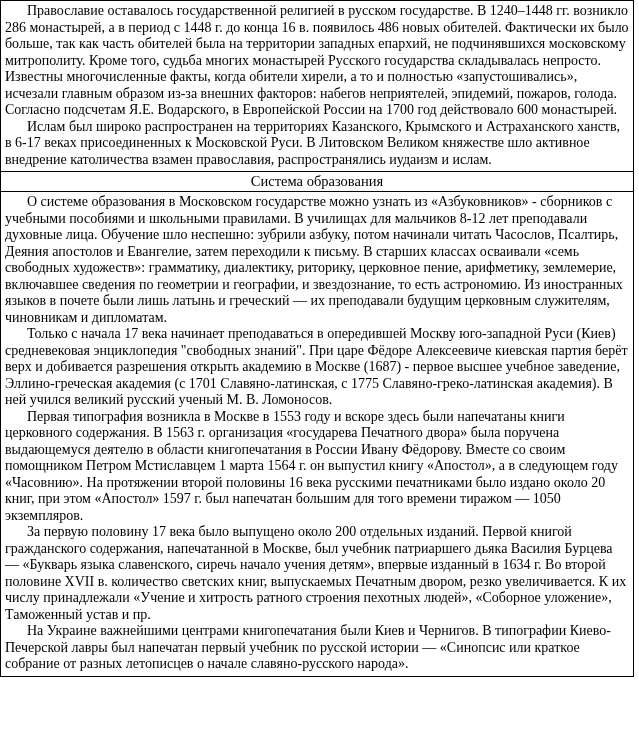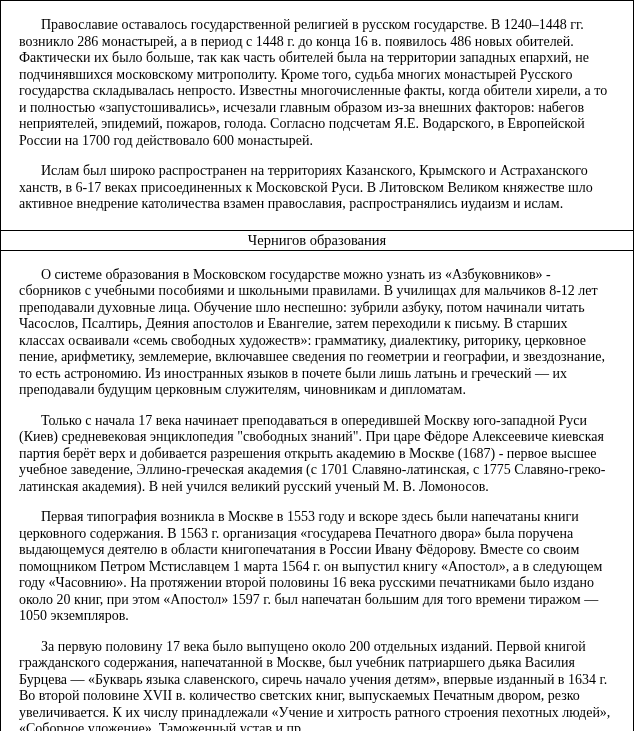--- a/index.html
+++ b/index.html
@@ -31,40 +31,41 @@
   .section:not(:first-child) .section-header {
     border-top: 1px solid #000000;
   }
   .section-body {
     padding: 2px 3px 3px 4px;
     font-size: 14px;
     line-height: 16.5px;
     text-align: left;
   }
   .section-body p {
-    margin: 14px;
+    margin: 0;
     padding: 0;
     text-indent: 22px;
   }
 </style>
 </head>
 <body>
 
 <div class="doc-table">
 
   <div class="section">
     <div class="section-body">
       <p>Православие оставалось государственной религией в русском государстве. В 1240–1448 гг. возникло 286 монастырей, а в период с 1448 г. до конца 16 в. появилось 486 новых обителей. Фактически их было больше, так как часть обителей была на территории западных епархий, не подчинявшихся московскому митрополиту. Кроме того, судьба многих монастырей Русского государства складывалась непросто. Известны многочисленные факты, когда обители хирели, а то и полностью «запустошивались», исчезали главным образом из-за внешних факторов: набегов неприятелей, эпидемий, пожаров, голода. Согласно подсчетам Я.Е. Водарского, в Европейской России на 1700 год действовало 600 монастырей.</p>
       <p>Ислам был широко распространен на территориях Казанского, Крымского и Астраханского ханств, в 6-17 веках присоединенных к Московской Руси. В Литовском Великом княжестве шло активное внедрение католичества взамен православия, распространялись иудаизм и ислам.</p>
     </div>
   </div>
 
   <div class="section">
-    <div class="section-header">Чернигов образования</div>
+    <div class="section-header">Система образования</div>
     <div class="section-body">
       <p>О системе образования в Московском государстве можно узнать из «Азбуковников» - сборников с учебными пособиями и школьными правилами. В училищах для мальчиков 8-12 лет преподавали духовные лица. Обучение шло неспешно: зубрили азбуку, потом начинали читать Часослов, Псалтирь, Деяния апостолов и Евангелие, затем переходили к письму. В старших классах осваивали «семь свободных художеств»: грамматику, диалектику, риторику, церковное пение, арифметику, землемерие, включавшее сведения по геометрии и географии, и звездознание, то есть астрономию. Из иностранных языков в почете были лишь латынь и греческий — их преподавали будущим церковным служителям, чиновникам и дипломатам.</p>
       <p>Только с начала 17 века начинает преподаваться в опередившей Москву юго-западной Руси (Киев) средневековая энциклопедия "свободных знаний". При царе Фёдоре Алексеевиче киевская партия берёт верх и добивается разрешения открыть академию в Москве (1687) - первое высшее учебное заведение, Эллино-греческая академия (с 1701 Славяно-латинская, с 1775 Славяно-греко-латинская академия). В ней учился великий русский ученый М. В. Ломоносов.</p>
       <p>Первая типография возникла в Москве в 1553 году и вскоре здесь были напечатаны книги церковного содержания. В 1563 г. организация «государева Печатного двора» была поручена выдающемуся деятелю в области книгопечатания в России Ивану Фёдорову. Вместе со своим помощником Петром Мстиславцем 1 марта 1564 г. он выпустил книгу «Апостол», а в следующем году «Часовнию». На протяжении второй половины 16 века русскими печатниками было издано около 20 книг, при этом «Апостол» 1597 г. был напечатан большим для того времени тиражом — 1050 экземпляров.</p>
       <p>За первую половину 17 века было выпущено около 200 отдельных изданий. Первой книгой гражданского содержания, напечатанной в Москве, был учебник патриаршего дьяка Василия Бурцева — «Букварь языка славенского, сиречь начало учения детям», впервые изданный в 1634 г. Во второй половине XVII в. количество светских книг, выпускаемых Печатным двором, резко увеличивается. К их числу принадлежали «Учение и хитрость ратного строения пехотных людей», «Соборное уложение», Таможенный устав и пр.</p>
+      <p>На Украине важнейшими центрами книгопечатания были Киев и Чернигов. В типографии Киево-Печерской лавры был напечатан первый учебник по русской истории — «Синопсис или краткое собрание от разных летописцев о начале славяно-русского народа».</p>
     </div>
   </div>
 
 </div>
 
 </body></html>

